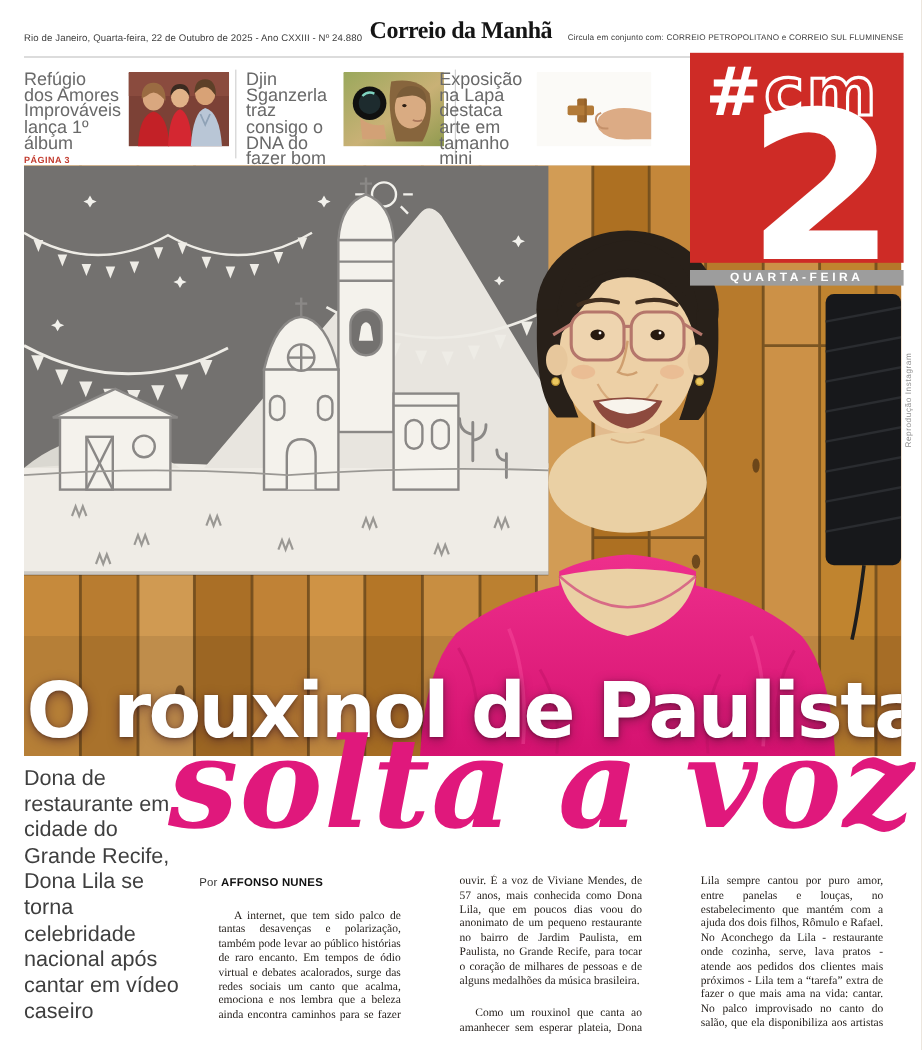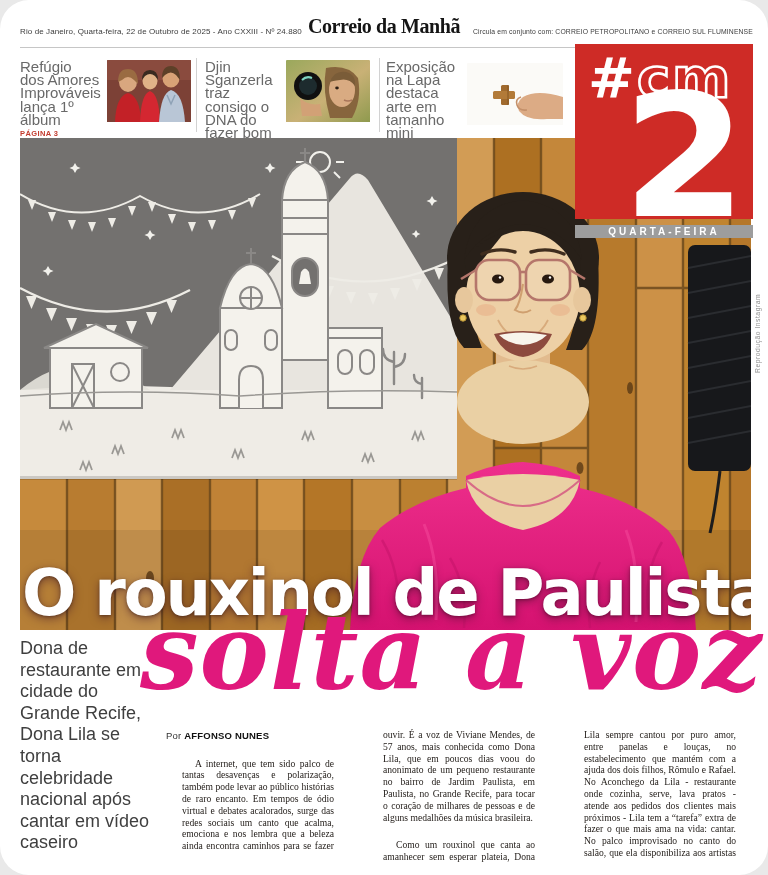--- a/index.html
+++ b/index.html
@@ -1,28 +1,28 @@
 <!DOCTYPE html>
 <html><head>
 <meta charset="utf-8">
 <style>
   html,body{margin:0;padding:0;background:#e9e9e9;}
   .page{position:relative;width:768px;height:875px;background:#fff;overflow:hidden;
-        font-family:"Liberation Sans",sans-serif;color:#222;border-radius:29px;}
+        font-family:"Liberation Sans",sans-serif;color:#222;}
   
   .dateline{position:absolute;left:20px;top:27px;font-size:8px;color:#3c3c3c;letter-spacing:.1px;}
   .masthead{position:absolute;left:0;top:15px;width:768px;text-align:center;
             font-family:"Liberation Serif",serif;font-weight:bold;font-size:20px;color:#151515;letter-spacing:-.4px;}
   .circulation{position:absolute;right:15px;top:28px;font-size:6.8px;color:#3c3c3c;letter-spacing:.15px;}
   .header-rule{position:absolute;left:20px;top:47px;width:733px;height:1px;background:#c6c6c6;}
   
   .teaser{position:absolute;top:60px;display:flex;gap:7px;}
   .t1{left:20px;width:168px;}
   .t2{left:205px;width:158px;}
-  .t3{left:386px;width:168px;align-items:center;}
+  .t3{left:366px;width:168px;}
   .tz-left{width:80px;display:flex;flex-direction:column;height:72px;}
   .tz-title{font-size:15px;line-height:13.2px;color:#696969;}
   .tz-rule{width:74px;height:2px;background:#c23b2e;margin:auto 0 3px 0;}
   .tz-page{font-size:7.5px;font-weight:bold;color:#c23b2e;letter-spacing:.4px;}
   .tz-thumb{border-radius:1px;overflow:hidden;flex:none;}
   .tz-div{position:absolute;top:58px;width:1px;height:74px;background:#d2d2d2;}
   .d1{left:196px;}.d2{left:379px;}
   
   .badge{position:absolute;left:575px;top:44px;width:178px;height:175px;background:#ce2b26;z-index:6;overflow:hidden;}
   .badge-row{position:absolute;left:13px;top:6px;font-family:"DejaVu Sans",sans-serif;

